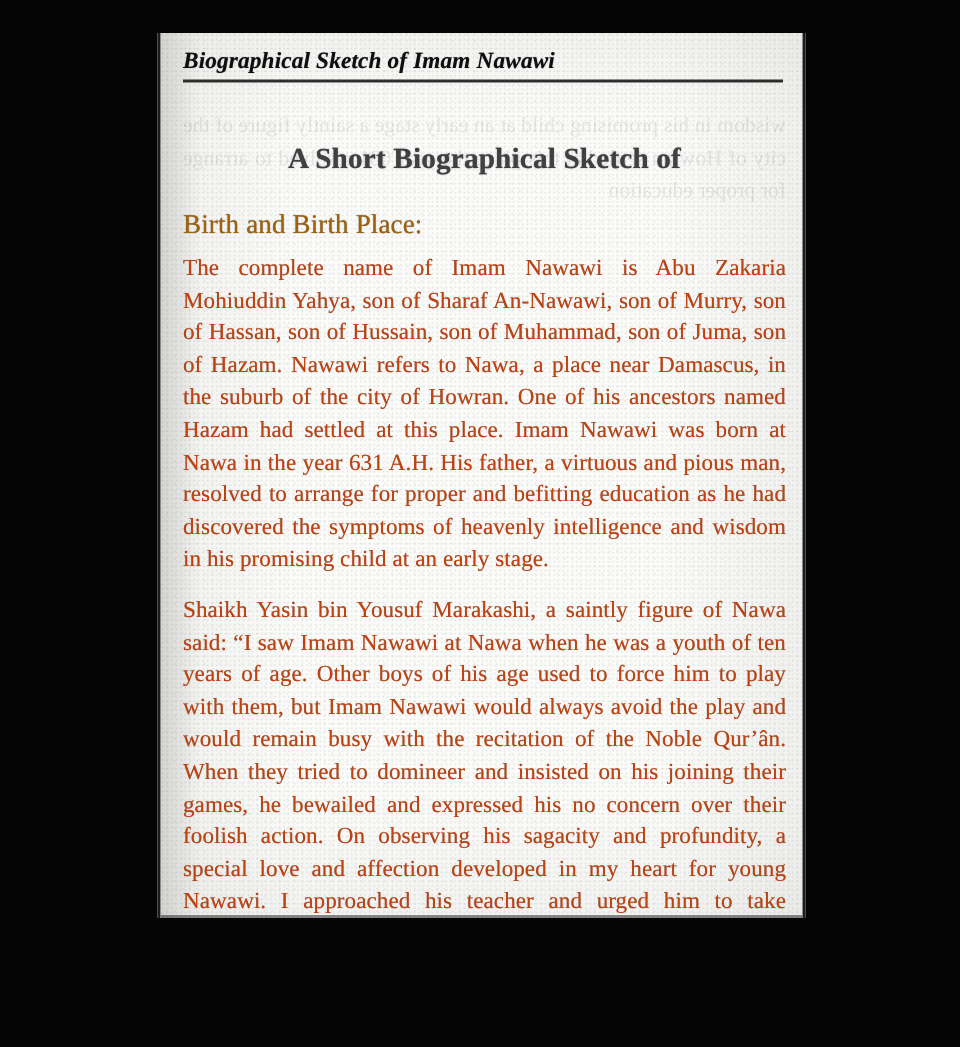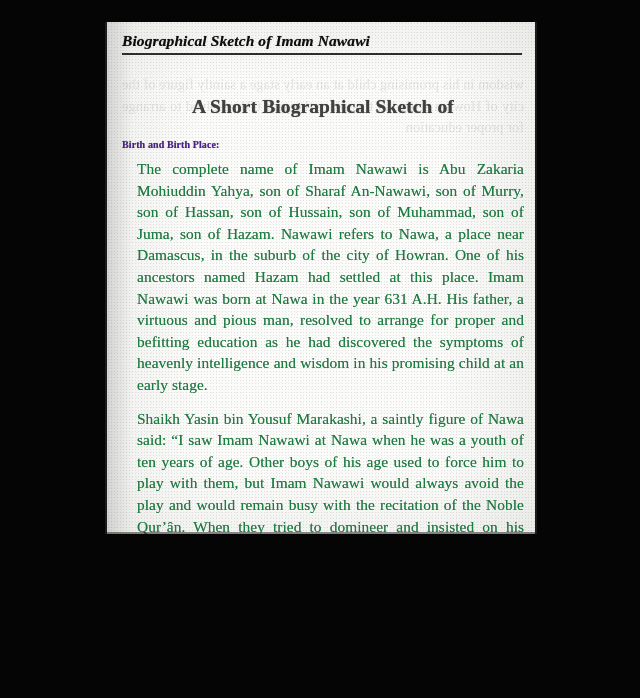--- a/index.html
+++ b/index.html
@@ -21,21 +21,21 @@
     height: 698px;
     background: #050505;
   }
 
   
   #page-sheet {
     position: absolute;
     left: 105px;
     top: 22px;
     width: 432px;
-    height: 512px;
+    height: 590px;
     background: #fbfbfa;
     overflow: hidden;
     box-sizing: border-box;
     border-left: 2px solid #1c1c1c;
     border-right: 2px solid #1c1c1c;
   }
   
   #page-shade-a {
     position: absolute; inset: 0;
     background: linear-gradient(to right,
@@ -128,34 +128,34 @@
     font-size: 19.5px;
     line-height: 25px;
     color: #404040;
     letter-spacing: .1px;
     text-shadow: 0 0 .8px rgba(0,0,0,0.6);
     margin: 0;
   }
   .title-line-2 { display:block; }
 
   .section-heading {
-    font-weight: bold;
-    font-size: 10px;
-    color: #4c1d95;
+    font-weight: normal;
+    font-size: 18px;
+    color: #a16207;
     margin: 20px 0 0 0;
     letter-spacing: .1px;
     text-shadow: 0 0 .7px rgba(0,0,0,0.55);
   }
   .body-para {
     font-size: 15.4px;
     line-height: 21.6px;
-    color: #15803d;
+    color: #c2410c;
     text-align: justify;
     text-justify: inter-word;
-    margin: 8px 0 0 15px;
+    margin: 8px 0 0 0;
     letter-spacing: .05px;
     text-shadow: 0 0 .45px rgba(0,0,0,0.42);
     font-family: Liberation Serif, serif;
   }
   .body-para.second { margin-top: 12px; }
   .body-para:last-child { text-align-last: justify; }
 
   
   #page-number-box {
     position: absolute;

